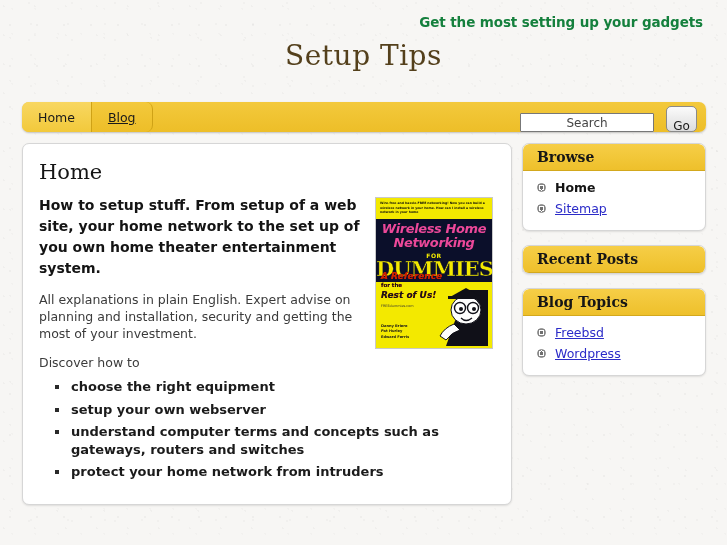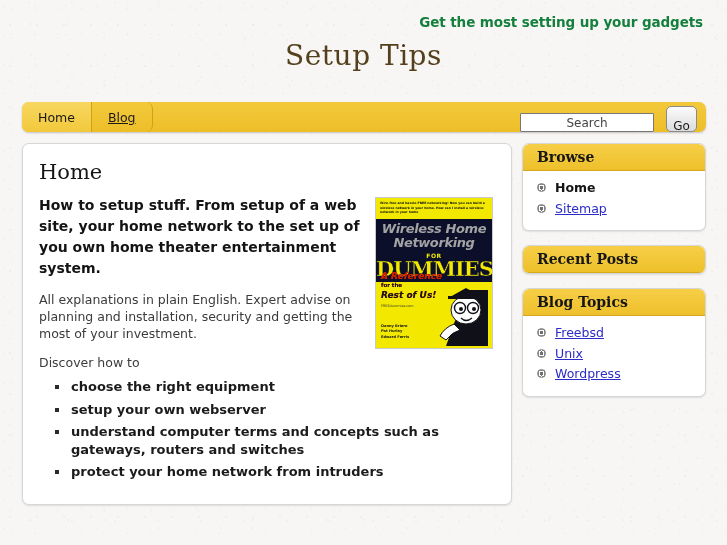--- a/index.html
+++ b/index.html
@@ -155,21 +155,21 @@
     position: absolute; left: 0; top: 0; width: 100%; height: 21px;
     background: #f3e900;
   }
   .bk-top-text {
     position: absolute; left: 4px; top: 3px; right: 3px;
     font-size: 3.1px; line-height: 4.6px; color: #10100a; font-weight: bold;
   }
   .bk-title {
     position: absolute; left: 0; right: 0; top: 24px;
     text-align: center;
-    color: #a3a3a3;
+    color: #ec4899;
     font-style: italic;
     font-weight: bold;
     font-size: 13px;
     line-height: 14px;
     letter-spacing: -0.4px;
   }
   .bk-for {
     position: absolute; left: 50%; transform: translateX(-50%); top: 54px;
     color: #f3e900; font-size: 6px; font-weight: bold; letter-spacing: 0.5px;
   }
@@ -404,23 +404,19 @@
 
     <div class="widget">
       <div class="widget-title">Blog Topics</div>
       <ul>
         <li>
           <span class="bullet-icon"></span>
           <a href="#">Freebsd</a>
         </li>
         <li>
           <span class="bullet-icon"></span>
-          <a href="#">Unix</a>
-        </li>
-        <li>
-          <span class="bullet-icon"></span>
           <a href="#">Wordpress</a>
         </li>
       </ul>
     </div>
 
   </div>
 </div>
 
 </body></html>

